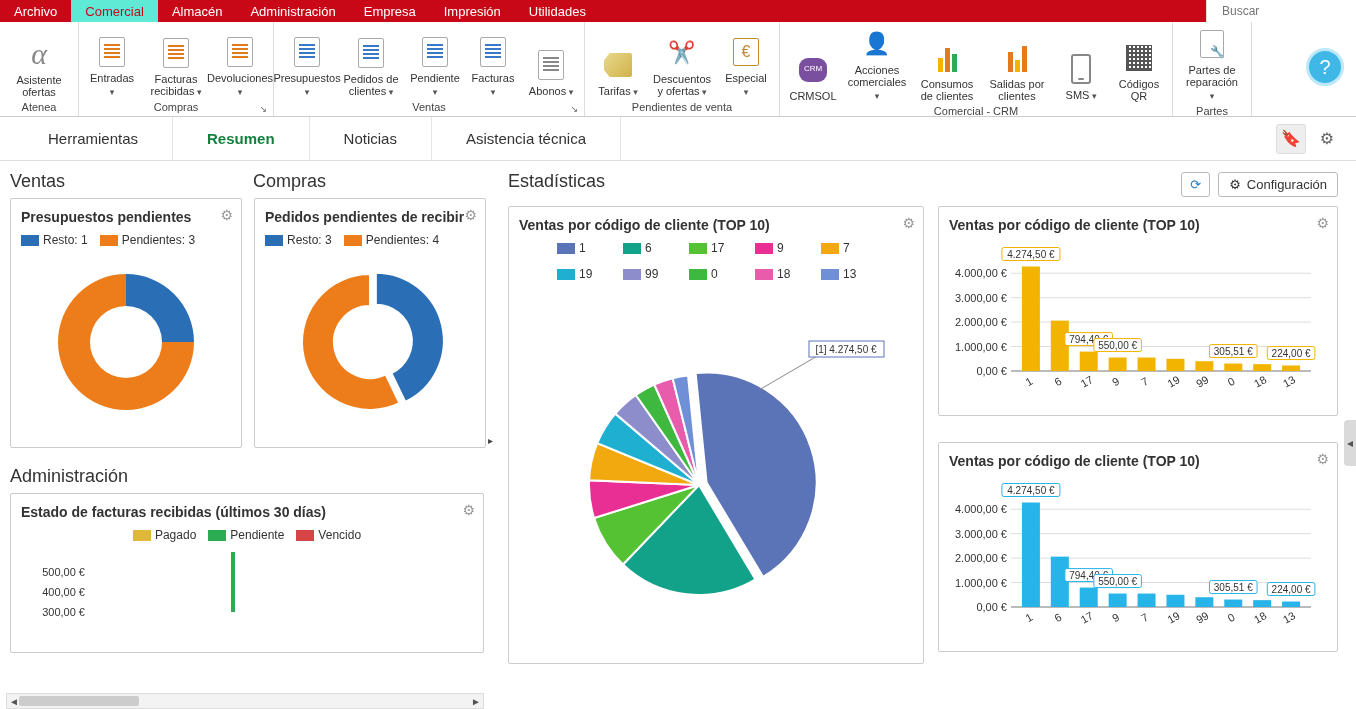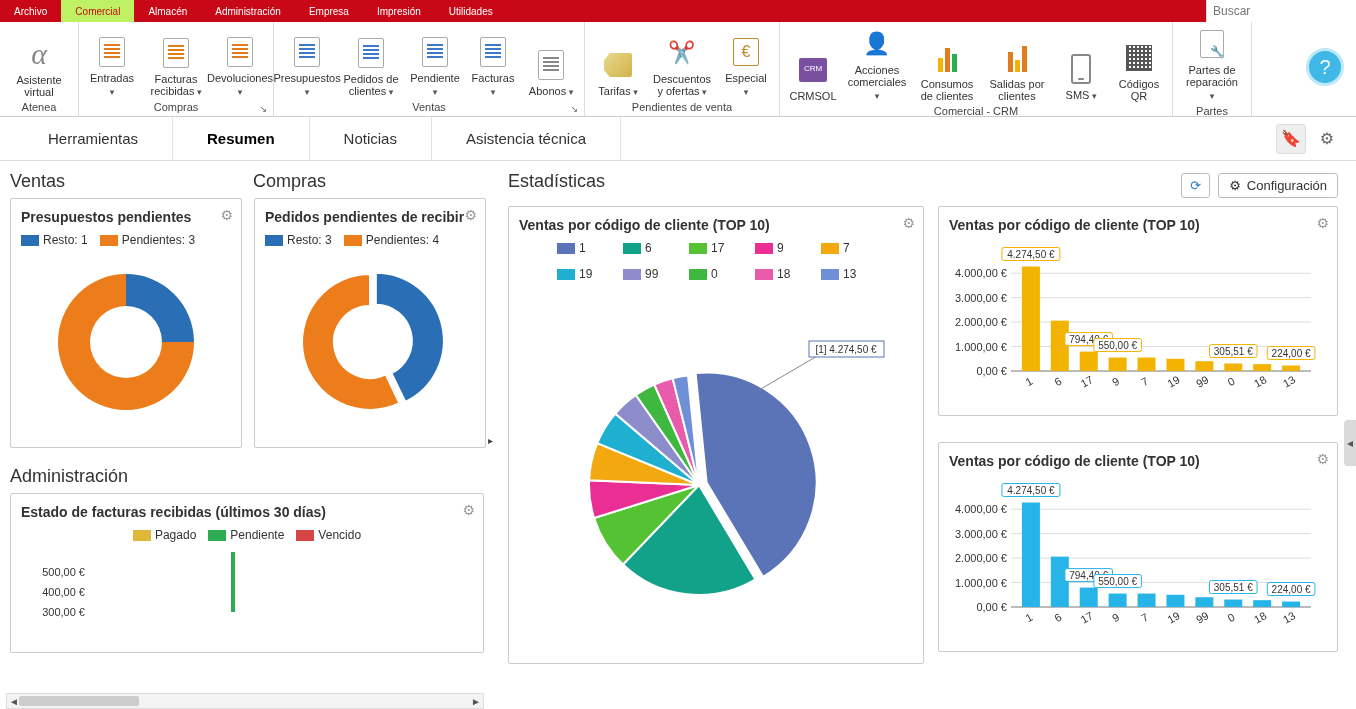--- a/index.html
+++ b/index.html
@@ -1,41 +1,41 @@
 <!DOCTYPE html>
 <html><head>
 <meta charset="utf-8">
 <style>
   * { box-sizing: border-box; margin: 0; padding: 0; }
   body { font-family: "Segoe UI", Tahoma, sans-serif; font-size: 12px; color: #333; background: #fff; width: 1356px; height: 709px; overflow: hidden; position: relative; }
 
   
   .menubar { display: flex; height: 22px; background: #c80817; color: #fff; align-items: stretch; }
-  .menubar .menu-item { padding: 0 14px; display:flex; align-items:center; font-size: 10px; cursor: pointer; }
-  .menubar .menu-item.active { background: #bef264; color: #c80817; }
-  .searchbox { margin-left:auto; background:#fff; color:#444; width:150px; display:flex; align-items:center; padding:0 6px; border-left:1px solid #ddd;}
+  .menubar .menu-item { padding: 0 14px; display:flex; align-items:center; font-size: 13px; cursor: pointer; }
+  .menubar .menu-item.active { background: #5eead4; color: #c80817; }
+  .searchbox { margin-left:auto; background:#fff; color:#444; width:150px; display:flex; align-items:center; padding:0 15px; border-left:1px solid #ddd;}
   .searchbox input { border:none; outline:none; width:100%; font-size:12px; }
 
   
   .ribbon { display:flex; border-bottom:1px solid #ccc; background:#fff; height:95px; }
   .ribbon-group { border-right:1px solid #ddd; display:flex; flex-direction:column; padding:2px 4px; }
   .ribbon-group-inner { display:flex; gap:0; flex:1; }
   .ribbon-btn { display:flex; flex-direction:column; align-items:center; justify-content:flex-end; padding:2px 6px 2px; width:58px; cursor:pointer; text-align:center; font-size:11px; line-height:1.1; }
   .ribbon-btn.wide { width:70px; }
   .ribbon-btn .icn { height:36px; display:flex; align-items:center; justify-content:center; margin-bottom:2px;}
   .ribbon-btn .caret::after { content:" ▾"; font-size:9px; color:#555;}
   .ribbon-group-label { text-align:center; font-size:11px; color:#444; padding:1px 0; position:relative;}
   .ribbon-group-label .launcher { position:absolute; right:2px; bottom:0; font-size:9px; color:#666; cursor:pointer;}
   .help-fab { position:absolute; right:12px; top:48px; width:38px; height:38px; border-radius:50%; background:#3fb8e8; display:flex; align-items:center; justify-content:center; color:#fff; font-size:20px; border:3px solid #bde8f7; cursor:pointer;}
 
   
   .subtabs { display:flex; align-items:center; height:44px; border-bottom:1px solid #ddd; padding:0 14px; gap:0; }
   .subtab { padding:0 34px; font-size:15px; cursor:pointer; border-right:1px solid #e5e5e5; height:100%; display:flex; align-items:center;}
   .subtab:last-of-type{border-right:none;}
-  .subtab.active { color:#000000; font-weight:600; }
+  .subtab.active { color:#15803d; font-weight:600; }
   .subtabs .right-icons { margin-left:auto; display:flex; gap:6px; font-size:16px; color:#666; }
   .right-icons .ibtn { width:30px; height:30px; background:#eee; border:1px solid #ddd; border-radius:3px; display:flex; align-items:center; justify-content:center; cursor:pointer;}
 
   
   .main { display:flex; height: calc(709px - 22px - 95px - 44px); }
   .left-col { width:490px; padding:10px 6px 10px 10px; overflow:hidden; position:relative; }
   .right-col { flex:1; padding:10px 18px 10px 10px; overflow:hidden; }
   .splitter { width:8px; background:#fff; position:relative; cursor:col-resize;}
   .splitter::before{content:"▸"; color:#444; position:absolute; top:50%; left:-2px; font-size:10px;}
   .right-collapse { position:absolute; right:0; top:420px; width:12px; height:46px; background:#dadada; border-radius:4px 0 0 4px; display:flex; align-items:center; justify-content:center; color:#555; cursor:pointer;}
@@ -43,21 +43,21 @@
   .section-title { font-size:18px; font-weight:400; margin-bottom:6px; }
   .two-cards { display:flex; gap:12px; }
   .card { border:1px solid #ccc; border-radius:2px; padding:10px 10px 6px; position:relative; background:#fff;}
   .card .gear { position:absolute; right:8px; top:8px; color:#999; cursor:pointer; font-size:14px;}
   .card-title { font-size:14px; font-weight:600; margin-bottom:8px; }
 
   .legend-inline { display:flex; flex-wrap:wrap; gap:12px; font-size:12px; margin-bottom:10px; align-items:center;}
   .swatch { display:inline-block; width:18px; height:11px; margin-right:4px; vertical-align:middle;}
 
   
-  .stats-head { display:flex; align-items:flex-end; margin-bottom:8px; }
+  .stats-head { display:flex; align-items:center; margin-bottom:8px; }
   .stats-head .actions { margin-left:auto; display:flex; gap:8px;}
   .btn { display:flex; align-items:center; gap:6px; border:1px solid #bbb; border-radius:3px; padding:4px 10px; background:#fff; cursor:pointer; font-size:13px;}
   .btn.icon-only { padding:4px 8px; color:#2a7bc3;}
 
   .stats-grid { display:grid; grid-template-columns: 1fr 400px; grid-template-rows: auto auto; gap:14px; }
   .pie-card { grid-row: 1 / span 2; height:458px;}
   .bar-card { height:210px; }
 
   
   svg text { font-family:"Segoe UI",sans-serif; }
@@ -72,21 +72,21 @@
   .ico-doc { width:26px; height:30px; border:1px solid #aaa; border-radius:2px; position:relative; background:#fff;}
   .ico-doc::before,.ico-doc::after,.ico-doc .l1,.ico-doc .l2 { content:""; position:absolute; left:4px; right:4px; height:2px; background:#e07b1e;}
   .ico-doc::before{top:6px;} .ico-doc::after{top:10px;}
   .ico-doc .l1{top:14px;} .ico-doc .l2{top:18px;}
   .ico-doc.blue::before,.ico-doc.blue::after,.ico-doc.blue .l1,.ico-doc.blue .l2{background:#3979c7;}
   .ico-doc.grey::before,.ico-doc.grey::after,.ico-doc.grey .l1,.ico-doc.grey .l2{background:#888;}
   .ico-alpha { font-family: Georgia, serif; font-size:30px; color:#888; font-style:italic;}
   .ico-tag { width:28px; height:24px; background:linear-gradient(135deg,#e8d98c,#d0b24a); clip-path: polygon(0 30%, 20% 0, 100% 0, 100% 100%, 20% 100%, 0 70%); border-radius:2px;}
   .ico-disc { width:28px; height:30px; display:flex; align-items:center; justify-content:center; font-size:22px;}
   .ico-euro { width:26px; height:28px; border:1px solid #c28b2e; color:#c28b2e; display:flex; align-items:center; justify-content:center; font-size:16px; border-radius:2px;}
-  .ico-crm { width:28px; height:24px; background:#7a4fa0; border-radius:2px; color:#fff; font-size:8px; display:flex; align-items:center; justify-content:center;}
+  .ico-crm { width:28px; height:24px; background:#7a4fa0; border-radius:9px; color:#fff; font-size:8px; display:flex; align-items:center; justify-content:center;}
   .ico-person { width:26px; height:28px; display:flex; align-items:center; justify-content:center; font-size:22px;}
   .ico-bars { display:flex; gap:2px; align-items:flex-end; height:28px;}
   .ico-bars span{width:5px;}
   .ico-phone { width:20px; height:30px; border:2px solid #888; border-radius:3px; display:flex; align-items:flex-end; justify-content:center;}
   .ico-phone::after{content:""; width:6px; height:2px; background:#888; margin-bottom:2px; border-radius:1px;}
   .ico-qr { width:26px; height:26px; background:
      repeating-linear-gradient(0deg,#555 0 2px, transparent 2px 4px),
      repeating-linear-gradient(90deg,#555 0 2px, transparent 2px 4px);
      border:1px solid #555;}
   .ico-tool { width:24px; height:28px; border:1px solid #aaa; border-radius:2px; position:relative;}
@@ -108,21 +108,21 @@
     </div>
   </div>
 
 <div class="ribbon" id="ribbon">
     <div class="ribbon-group">
       <div class="ribbon-group-inner">
         <div class="ribbon-btn wide">
           <div class="icn">
             <span class="ico-alpha">α</span>
           </div>
-          <div class="">Asistente virtual</div>
+          <div class="">Asistente ofertas</div>
         </div>
       </div>
       <div class="ribbon-group-label">Atenea</div>
     </div>
     <div class="ribbon-group">
       <div class="ribbon-group-inner">
         <div class="ribbon-btn">
           <div class="icn">
             <span class="ico-doc">
               <span class="l1"></span>

